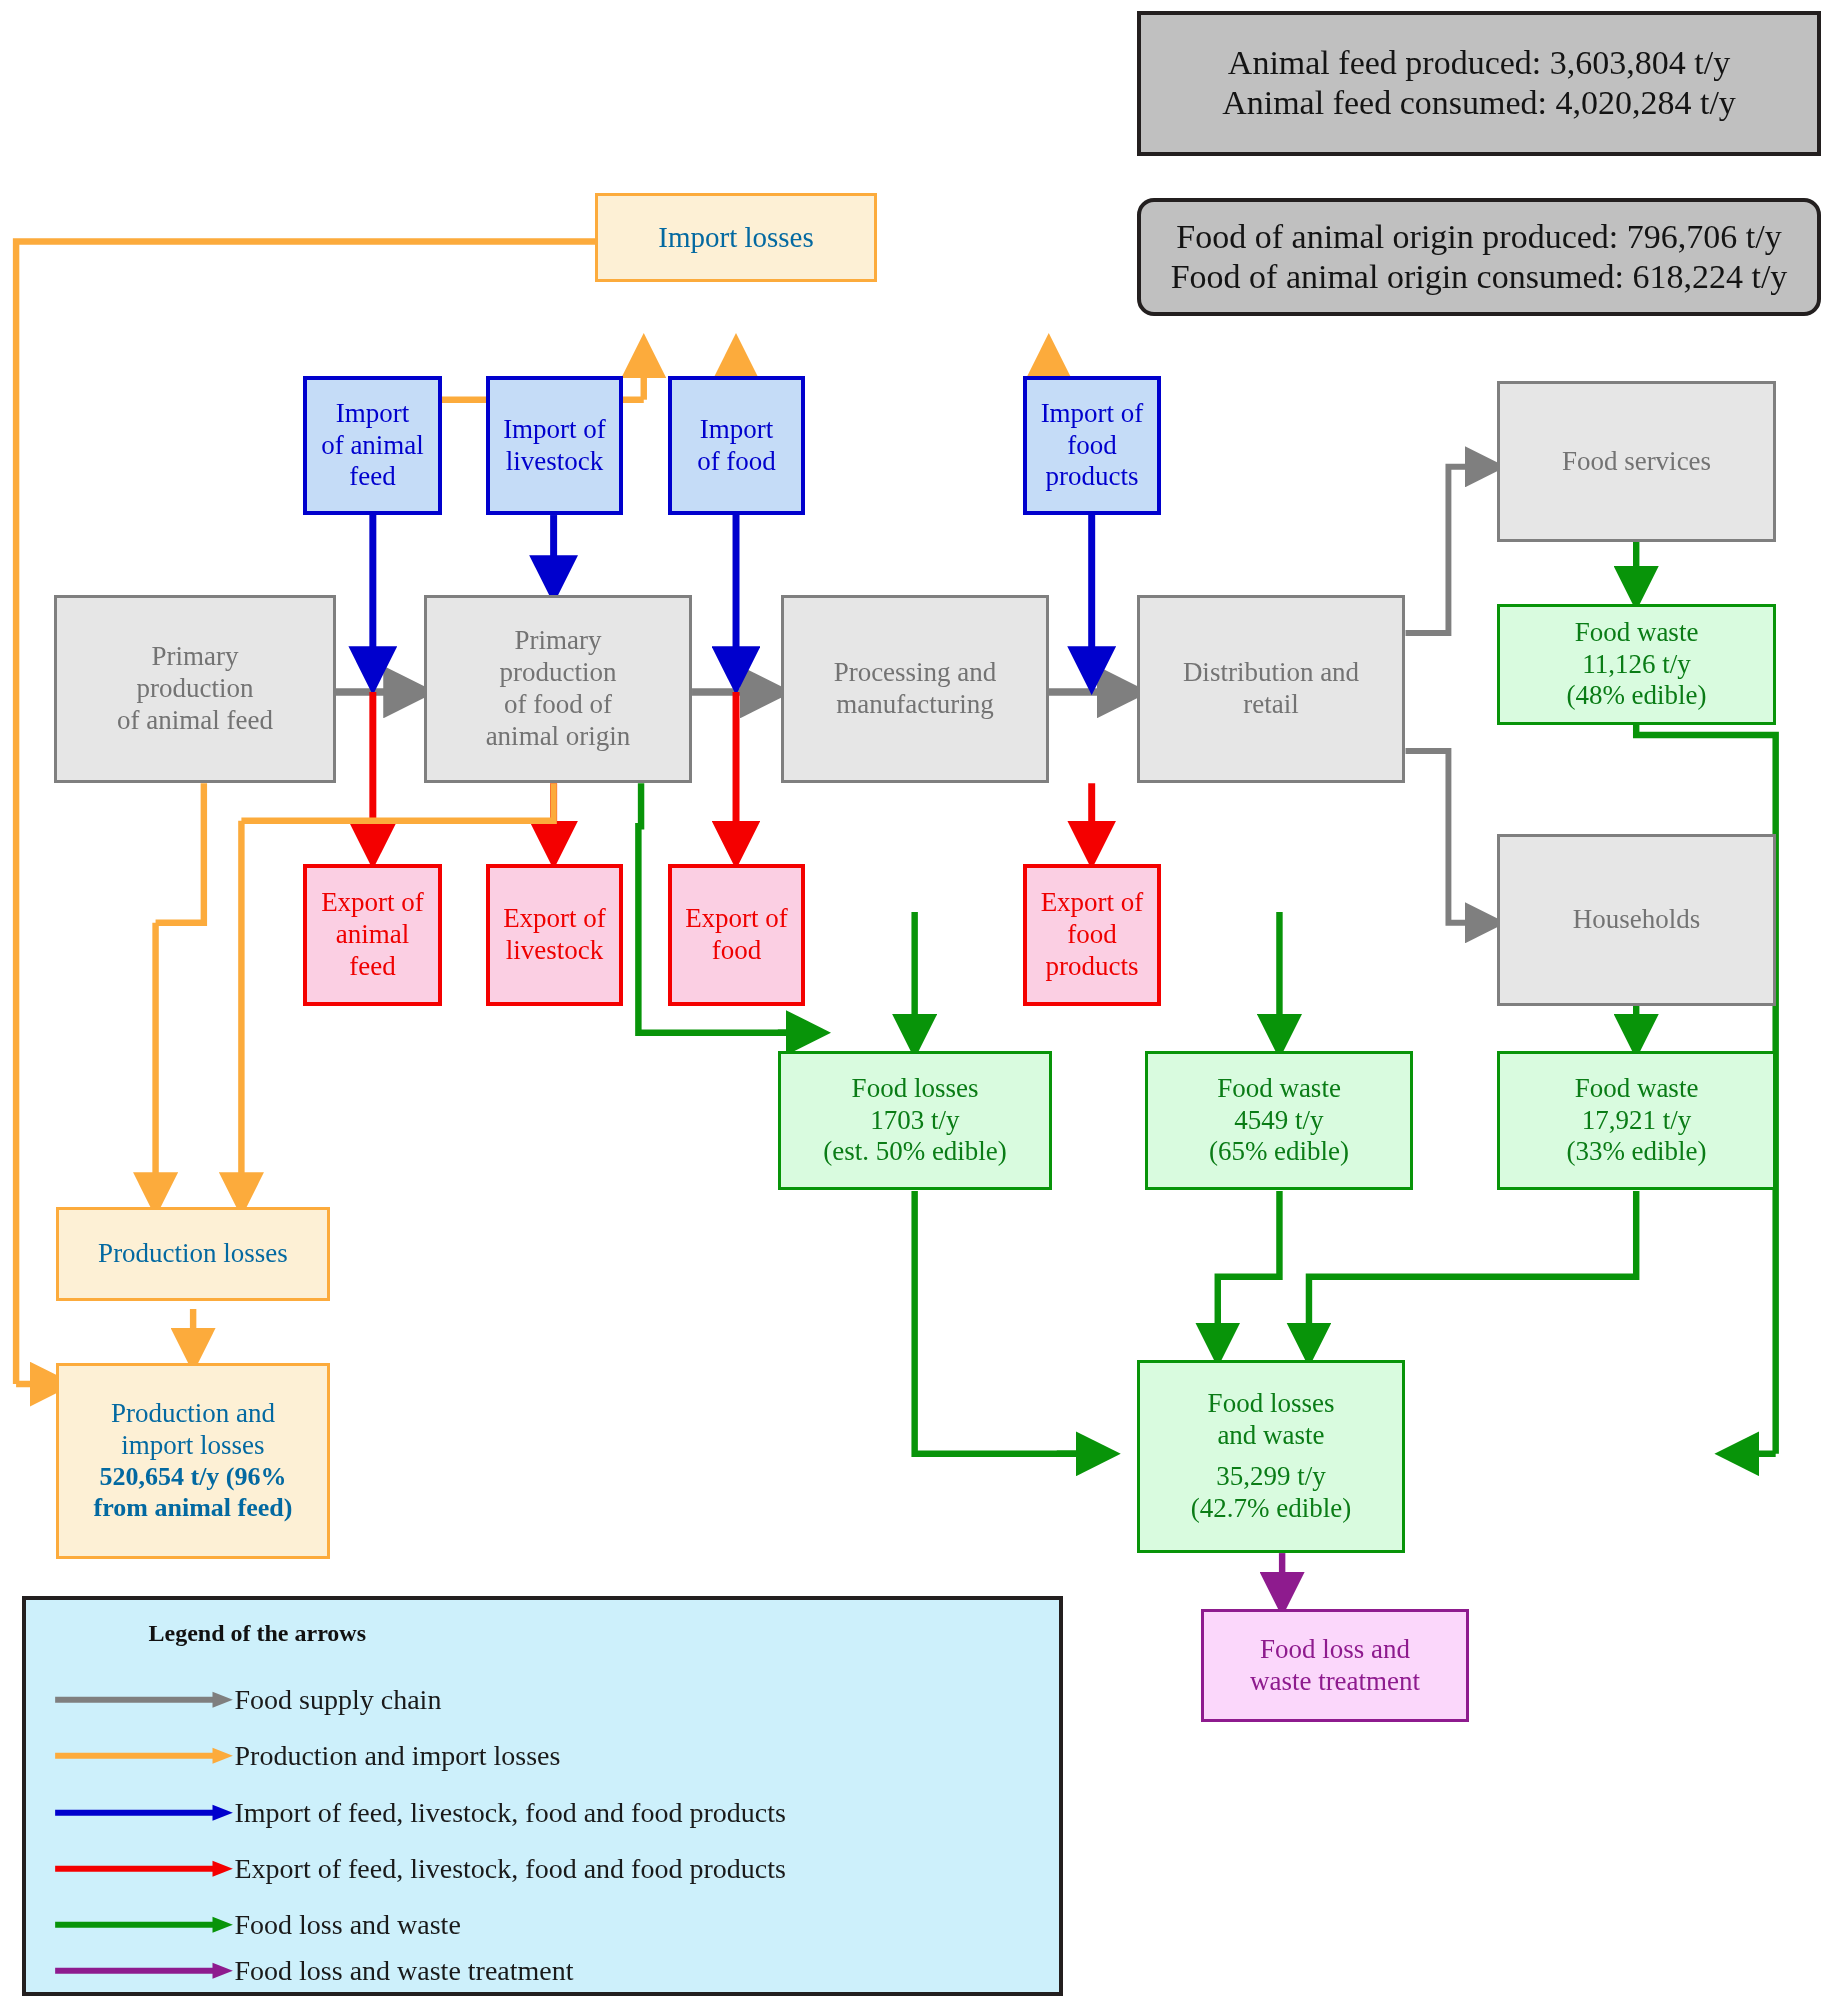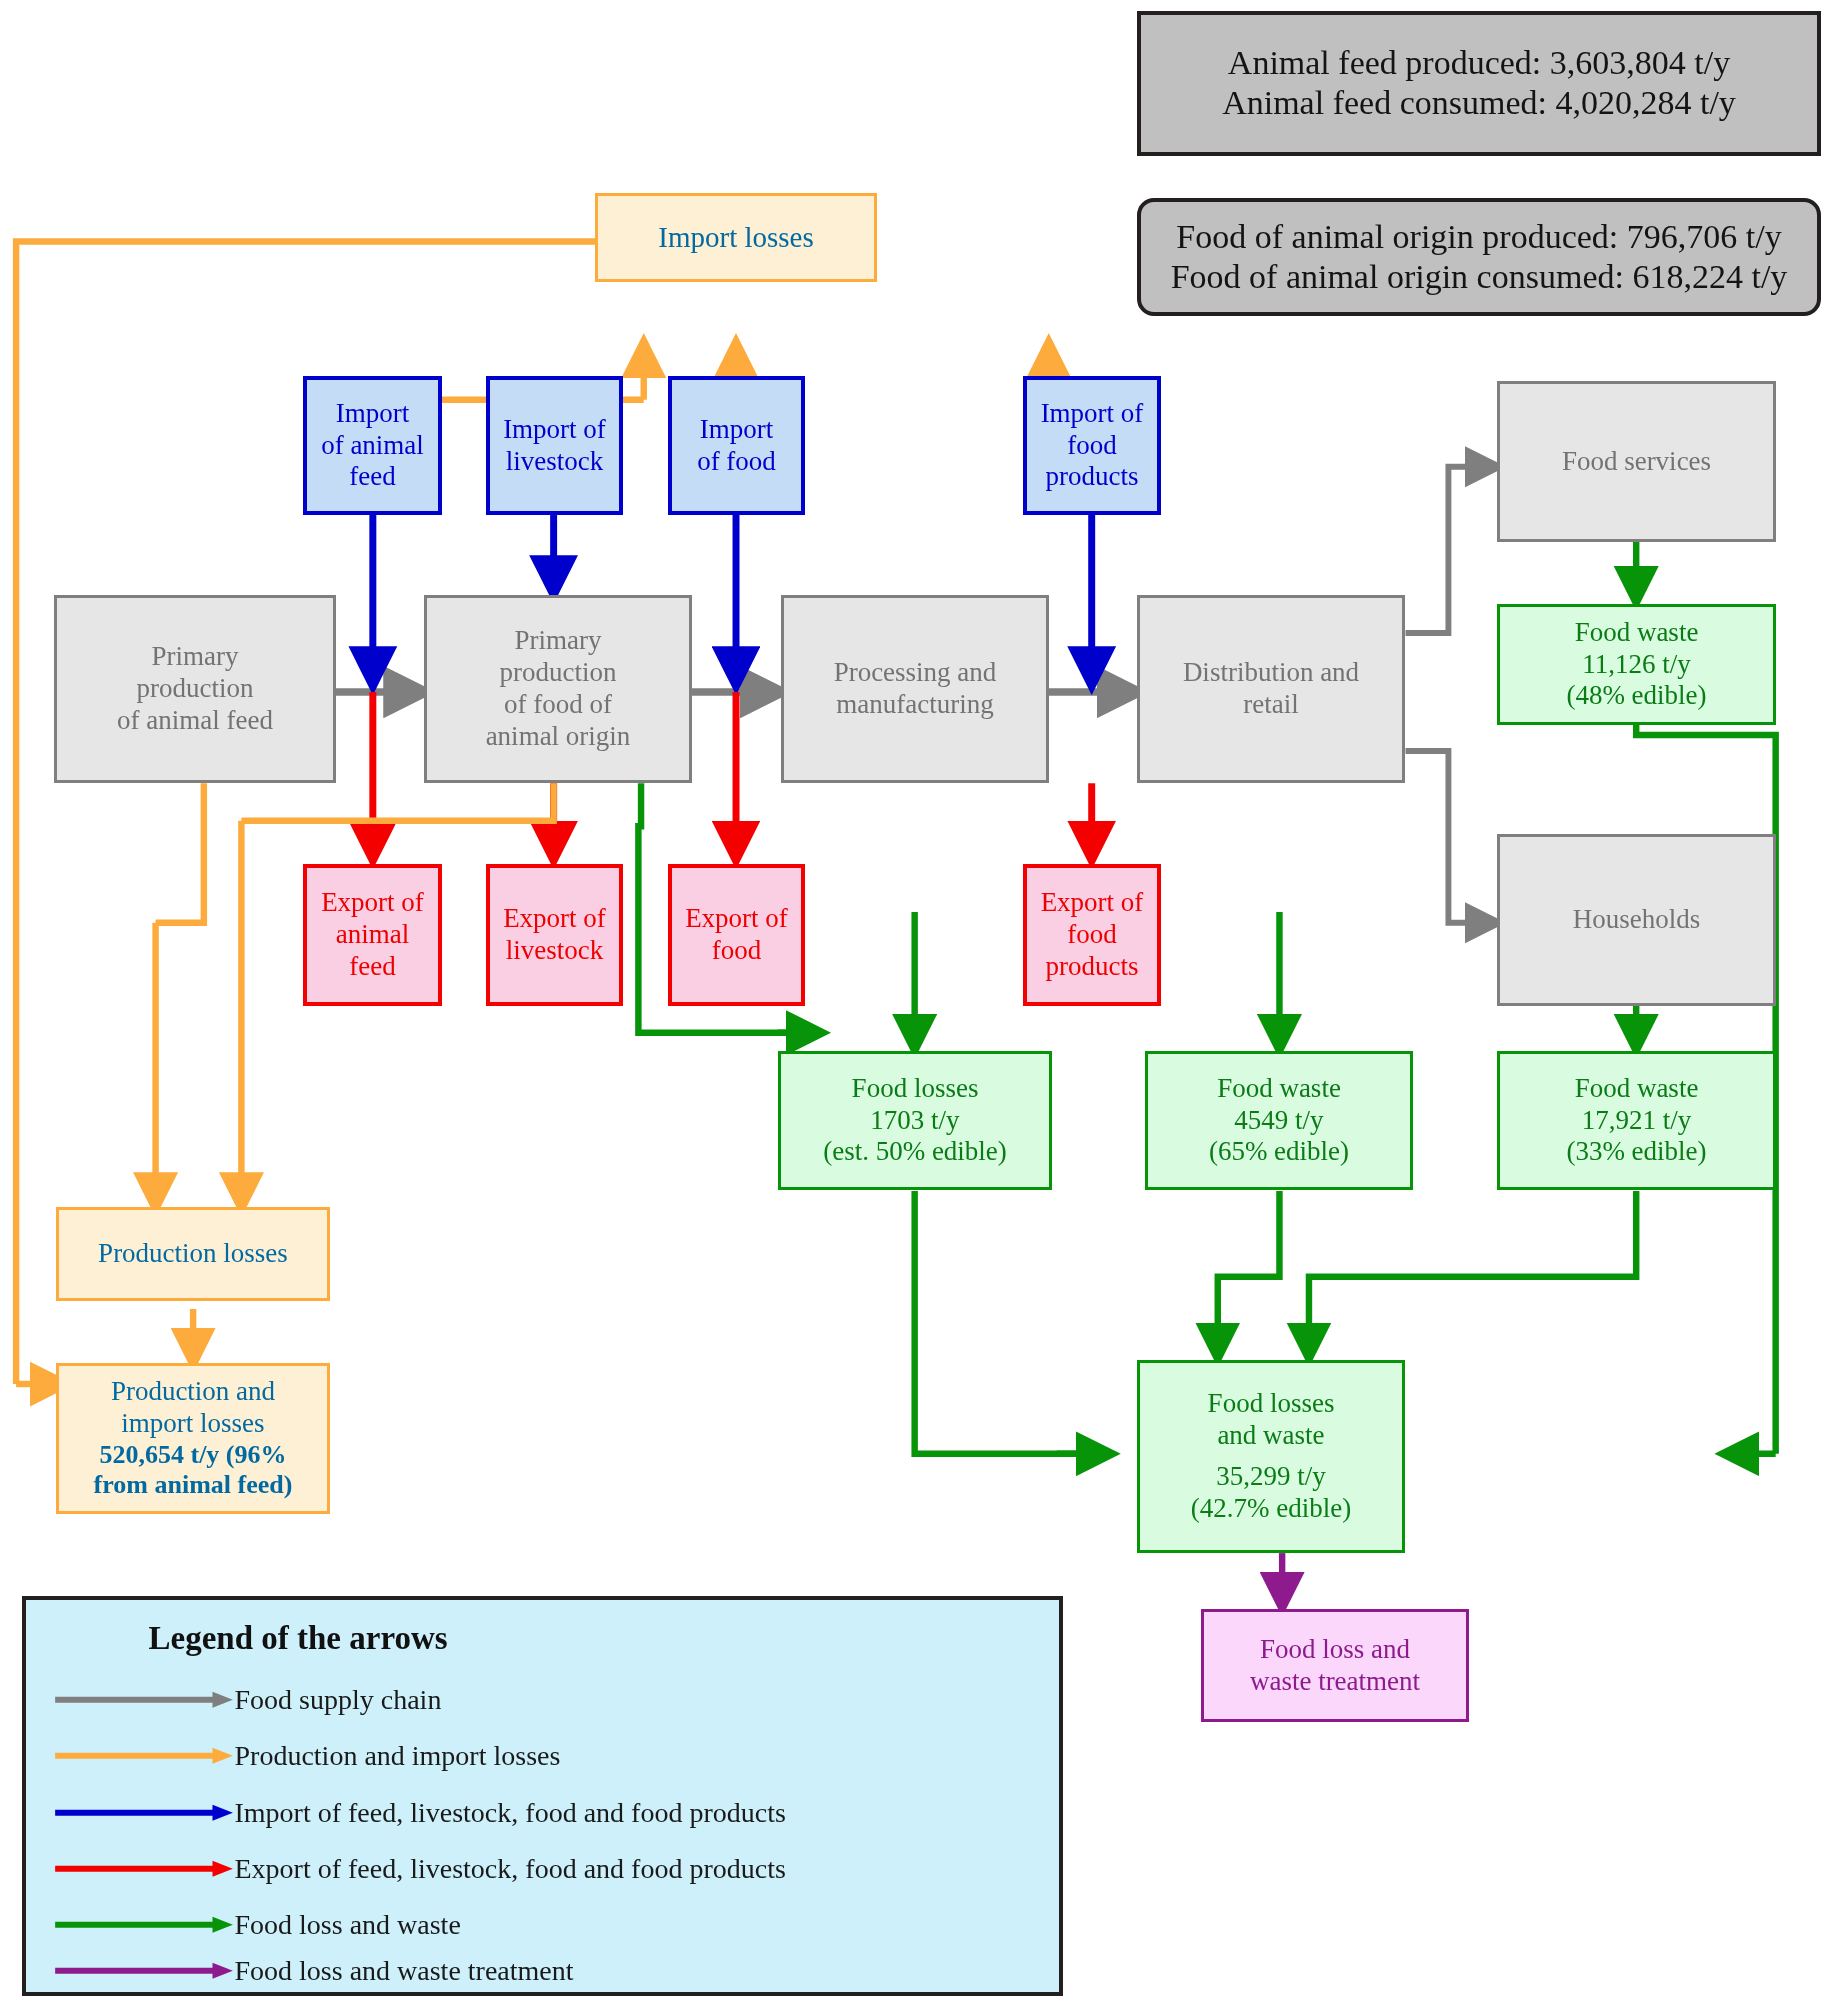--- a/index.html
+++ b/index.html
@@ -17,21 +17,21 @@
   .n-orange {background:#fdf0d5;border:3.8px solid #fcab3c;color:#0369a1;}
   .n-green  {background:#d9fbdf;border:3.8px solid #089409;color:#0a7c16;}
   .n-purple {background:#fbd7fb;border:3.8px solid #8e1b8e;color:#8e1b8e;}
   .n-info   {background:#c0c0c0;border:4.8px solid #231f1f;color:#141414;align-items:center;}
   .n-legend {background:#cdf0fb;border:4.8px solid #231f1f;}
 
   .fs-big   {font-size:29px;}
   .fs-node  {font-size:27px;}
   .fs-info  {font-size:34px;}
   .fs-sub   {font-size:26px;font-weight:bold;}
-  .legend-title{font-weight:bold;font-size:33px;color:#111;}
+  .legend-title{font-weight:bold;font-size:24px;color:#111;}
   .legend-label{font-size:28px;color:#1a1a1a;white-space:nowrap;}
   .legend-row{position:absolute;display:flex;align-items:center;}
   .legend-swatch{width:182px;height:21.5px;position:relative;flex:0 0 182px;}
 </style>
 </head>
 <body>
 
 <div id="stage">
 
   <svg id="wires" viewBox="0 0 3415 3756">
@@ -208,21 +208,21 @@
   </div>
   <div class="node n-red fs-node" style="left:1023px;top:864px;width:138px;height:142px;">
     <span class="ln">Export of</span>
     <span class="ln">food</span>
     <span class="ln">products</span>
   </div>
 
   <div class="node n-orange fs-node" style="left:56px;top:1207px;width:274px;height:94px;">
     <span class="ln">Production losses</span>
   </div>
-  <div class="node n-orange fs-node" style="left:56px;top:1363px;width:274px;height:151px;">
+  <div class="node n-orange fs-node" style="left:56px;top:1363px;width:274px;height:196px;">
     <span class="ln">Production and</span>
     <span class="ln">import losses</span>
     <span class="ln fs-sub">520,654 t/y (96%</span>
     <span class="ln fs-sub">from animal feed)</span>
   </div>
 
   <div class="node n-green fs-node" style="left:1497px;top:604px;width:279px;height:121px;">
     <span class="ln">Food waste</span>
     <span class="ln">11,126 t/y</span>
     <span class="ln">(48% edible)</span>

